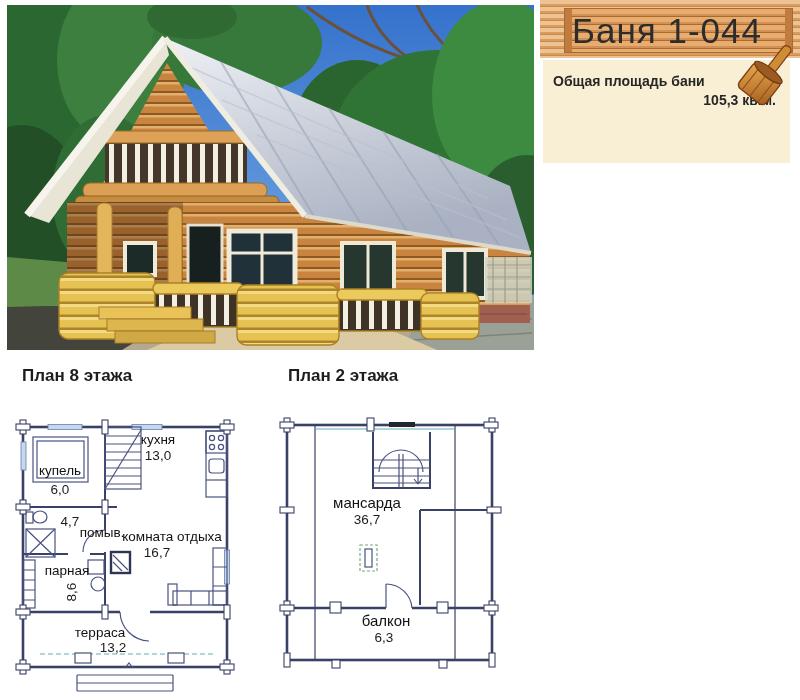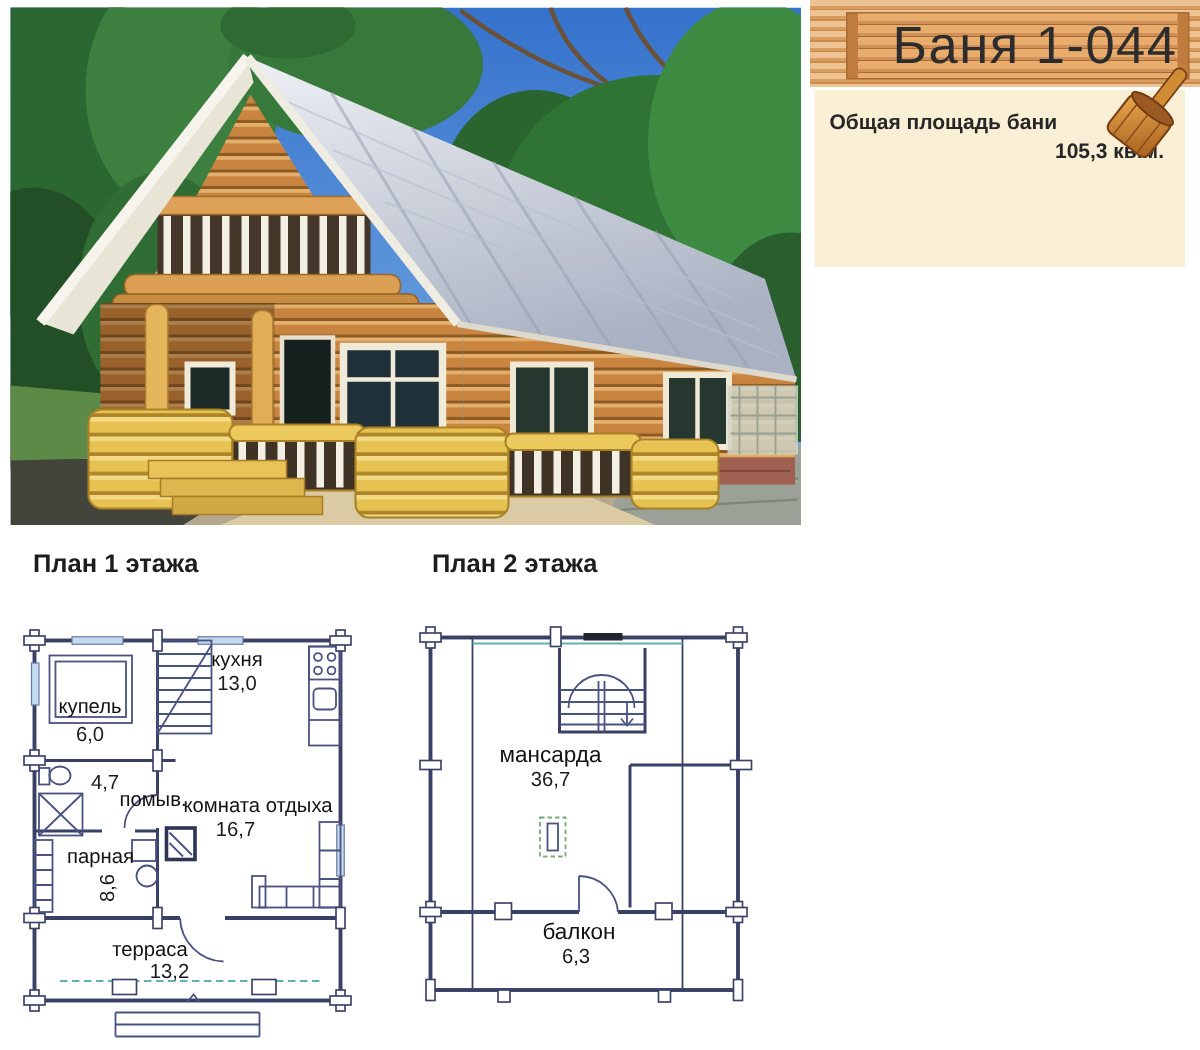--- a/index.html
+++ b/index.html
@@ -6,24 +6,24 @@
   #page{position:relative;width:800px;height:700px;background:#fff;overflow:hidden;
         font-family:"Liberation Sans","DejaVu Sans",sans-serif;}
   
   .photo{position:absolute;left:7px;top:5px;width:527px;height:345px;display:block;}
   
   .banner{position:absolute;left:540px;top:0;width:260px;height:58px;
           background:repeating-linear-gradient(180deg,#eec393 0 4px,#d79c5e 4px 6px,#c98a4e 6px 7px);}
   .banner-inner{position:absolute;left:25px;top:9px;width:213px;height:43px;
           background:repeating-linear-gradient(180deg,#e8ad6d 0 5px,#d1905a 5px 7px,#a96a33 7px 8px);
           border-left:7px solid #c07c3e;border-right:7px solid #c07c3e;
-          box-shadow:0 0 0 1px #a96a33;display:flex;align-items:center;justify-content:flex-end;}
+          box-shadow:0 0 0 1px #a96a33;display:flex;align-items:center;justify-content:flex-start;}
   .banner-title{font-size:35px;color:#2c2c2c;letter-spacing:1px;white-space:nowrap;}
   
-  .infobox{position:absolute;left:543px;top:60px;width:247px;height:118px;background:#f9efd4;
+  .infobox{position:absolute;left:543px;top:60px;width:247px;height:103px;background:#f9efd4;
            color:#262626;font-size:14px;font-weight:bold;line-height:19px;
            padding:12px 8px 0 10px;box-sizing:border-box;}
   .infobox .right{text-align:right;padding-right:6px;}
   .ladle{position:absolute;left:733px;top:38px;width:62px;height:72px;z-index:5;}
   
   .plan-title{position:absolute;font-size:17px;font-weight:bold;color:#1d1d1d;}
   .t1{left:22px;top:366px;}
   .t2{left:288px;top:366px;text-align:right;}
   
   .plan{position:absolute;display:block;}
@@ -203,21 +203,21 @@
       </linearGradient>
     </defs>
     <g transform="rotate(38 31 40)">
       <rect x="27" y="0" width="9" height="38" rx="4" fill="#cf8c34" stroke="#7a3f16" stroke-width="1.2"></rect>
       <rect x="14" y="32" width="34" height="31" rx="5" fill="url(#ladleg)" stroke="#7a3f16" stroke-width="1.4"></rect>
       <path d="M21,34 v28 M31,34 v29 M41,34 v28" stroke="#8a4e1c" stroke-width="1"></path>
       <ellipse cx="31" cy="33" rx="17" ry="5" fill="#9a5a22" stroke="#6e3812" stroke-width="1.2"></ellipse>
     </g>
   </svg>
 
-  <div class="plan-title t1">План 1 этажа</div>
+  <div class="plan-title t1">План 8 этажа</div>
   <div class="plan-title t2">План 2 этажа</div>
 
   <svg class="plan plan1" viewBox="0 0 238 296" aria-hidden="true">
     <g>
       <rect x="13" y="25" width="204" height="240" class="wall w25"></rect>
       <path d="M13,105 H107" class="wall w2"></path>
       <path d="M95,25 V105" class="wall w2"></path>
       <path d="M95,105 V128 M95,150 V210" class="wall w2"></path>
       <path d="M13,152 H58 M80,152 H95" class="wall w2"></path>
       <path d="M13,210 H110 M140,210 H217" class="wall w25"></path>

